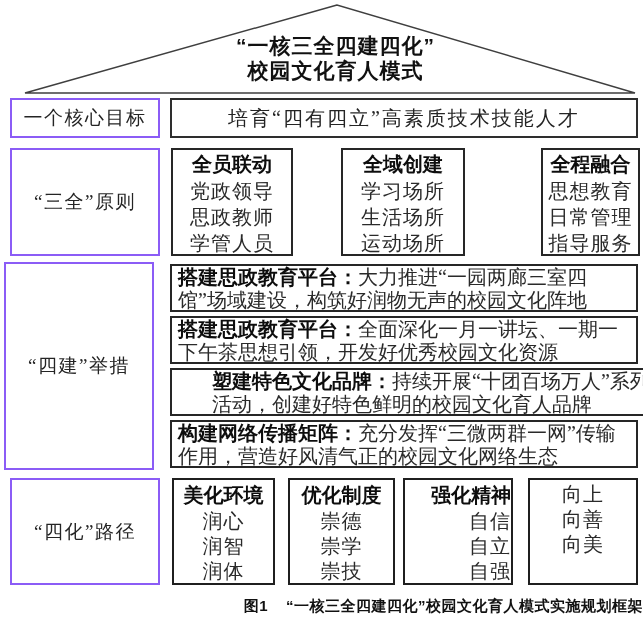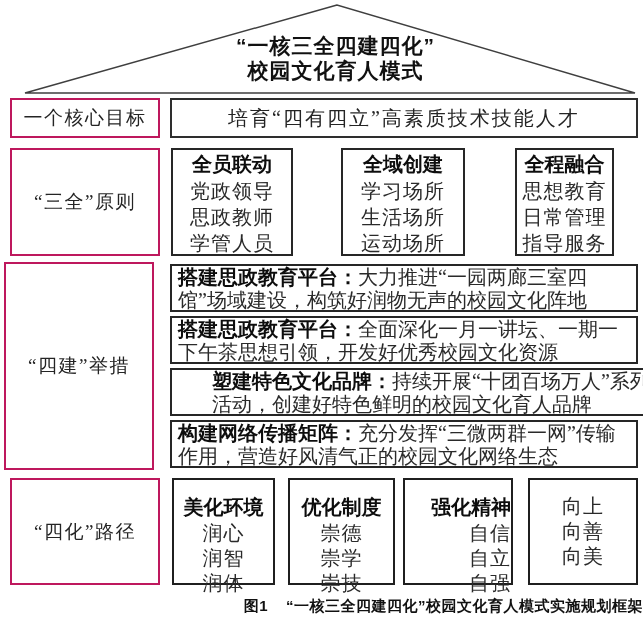--- a/index.html
+++ b/index.html
@@ -20,21 +20,21 @@
     text-align:center;
     transform:translateX(14px);
     font-family:"Liberation Sans","DejaVu Sans",sans-serif;
     font-weight:bold;
     font-size:21px;
     line-height:25px;
     letter-spacing:1px;
     color:#111;
   }
   .label-box{
-    border:2px solid #be185d;
+    border:2px solid #8b5cf6;
     display:flex;align-items:center;justify-content:center;
     text-align:center;
     font-size:19px;
     letter-spacing:1.5px;
     color:#242424;
     background:#fff;
   }
   .goal-box{
     border:2px solid #2e2e2e;
     display:flex;align-items:center;justify-content:center;
@@ -74,21 +74,21 @@
   .measure-lead{
     font-family:"Liberation Sans","DejaVu Sans",sans-serif;
     font-weight:bold;
     color:#0d0d0d;
   }
   .path-box{
     border:2px solid #1f1f1f;
     text-align:center;
     font-size:20px;
     line-height:25px;
-    padding-top:14px;
+    padding-top:2px;
     color:#2a2a2a;
     background:#fff;
   }
   .caption{
     position:absolute;
     top:597px;left:0;width:100%;
     text-align:right;
     font-family:"Liberation Sans","DejaVu Sans",sans-serif;
     font-weight:bold;
     font-size:15px;
@@ -129,21 +129,21 @@
     <div class="group-item">学管人员</div>
   </div>
 
   <div class="abs group-box" style="left:341px;top:148px;width:124px;height:108px;">
     <div class="group-header">全域创建</div>
     <div class="group-item">学习场所</div>
     <div class="group-item">生活场所</div>
     <div class="group-item">运动场所</div>
   </div>
 
-  <div class="abs group-box" style="left:515px;top:148px;width:99px;height:108px;">
+  <div class="abs group-box" style="left:541px;top:148px;width:99px;height:108px;">
     <div class="group-header">全程融合</div>
     <div class="group-item">思想教育</div>
     <div class="group-item">日常管理</div>
     <div class="group-item">指导服务</div>
   </div>
 
   <div class="abs label-box" style="left:4px;top:262px;width:150px;height:208px;">
     <span>“四建”举措</span>
   </div>
 

